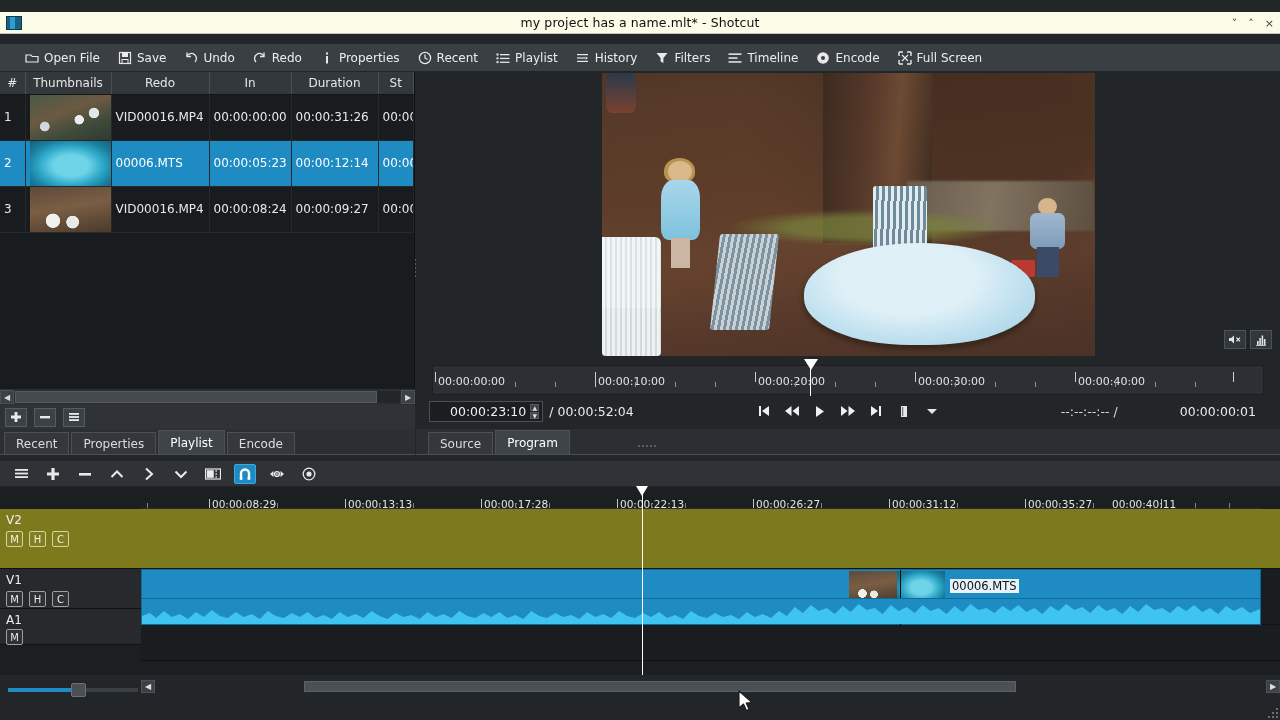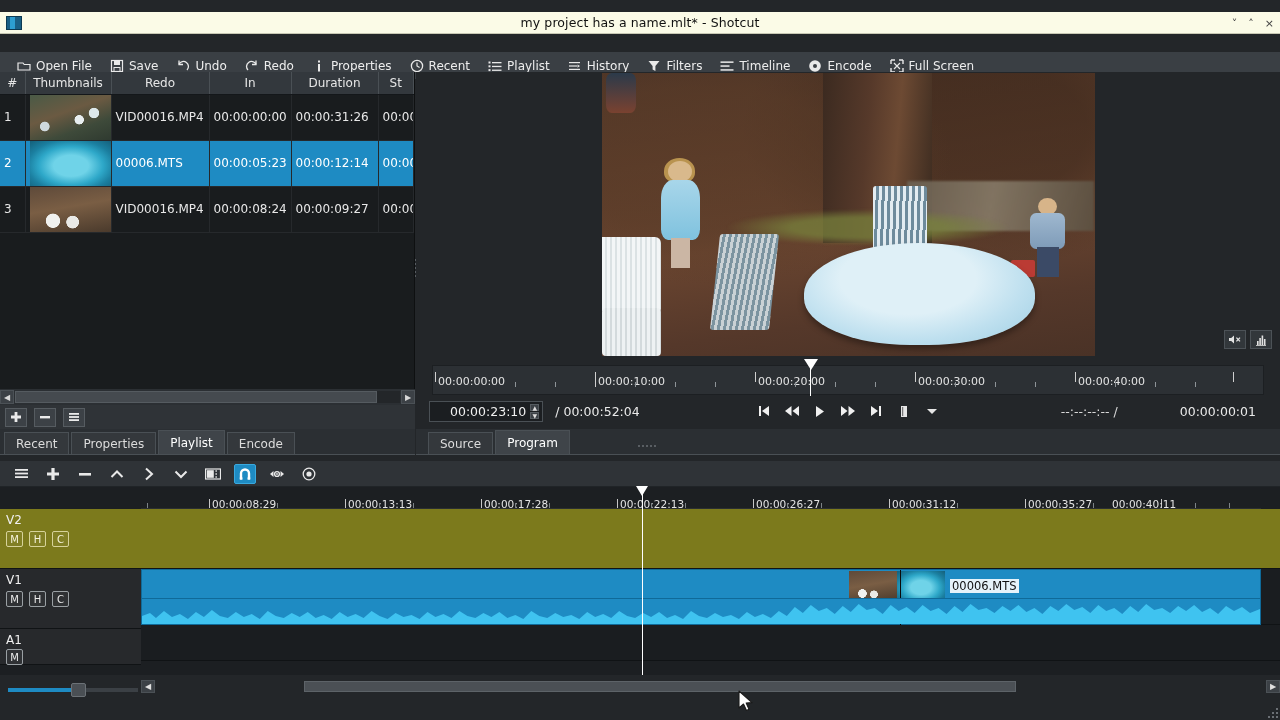--- a/index.html
+++ b/index.html
@@ -42,23 +42,22 @@
     border-bottom:1px solid #1d2023;
   }
   .menubar .mi {
     padding:2px 9px; font-size:12px; color:#e2e2e2;
   }
   .menubar .mi u { text-decoration:underline; }
 
   
   .toolbar {
     position:absolute; left:0; top:44px; width:1280px; height:28px;
-    background:#3a3f44; display:flex; align-items:center; padding-left:8px;
+    background:#3a3f44; display:flex; align-items:center; padding-left:16px;
     border-bottom:1px solid #22262a;
-    margin-top:8px;
   }
   .tb-item {
     display:flex; align-items:center; gap:5px;
     padding:2px 9px; color:#ededed; font-size:12px; white-space:nowrap;
   }
   .tb-ico { width:14px; height:14px; display:inline-block; position:relative; flex:0 0 14px;}
   .tb-ico svg { display:block; }
 
   
   .playlist-panel {
@@ -252,21 +251,21 @@
     display:flex; align-items:center;
   }
   .tc-box {
     margin-left:13px; height:21px; background:#1b1e21; border:1px solid #4a5055;
     display:flex; align-items:center; padding:0 3px 0 20px; color:#f0f0f0;
     font-size:12.5px; font-family:"DejaVu Sans","Liberation Sans",sans-serif;
   }
   .spin { display:flex; flex-direction:column; margin-left:4px; gap:1px; }
   .spin i { width:9px; height:7px; background:#3c4146; border:1px solid #565c61;
             display:flex; align-items:center; justify-content:center; font-style:normal; font-size:6px; color:#ddd;}
-  .tc-total { margin-left:12px; font-size:12.5px; color:#e9e9e9; }
+  .tc-total { margin-left:6px; font-size:12.5px; color:#e9e9e9; }
   .transport-mid { position:absolute; left:0; right:0; display:flex; justify-content:center; gap:12px; align-items:center; }
   .tr-btn { width:16px; height:16px; display:flex; align-items:center; justify-content:center; }
   .tc-right { position:absolute; right:0; display:flex; align-items:center; }
   .tc-sel { font-size:12.5px; color:#d8d8d8; margin-right:62px; }
   .tc-dur2 { font-size:12.5px; color:#e9e9e9; margin-right:24px; }
 
   
   .sp-tabs {
     position:absolute; left:416px; top:429px; width:864px; height:26px;
     background:#2b2f33; display:flex; align-items:flex-end; padding-left:12px;
@@ -289,21 +288,21 @@
     position:absolute; left:141px; top:0; width:1120px; height:22px; background:#1c1f22;
     border-bottom:1px solid #2a2e31; overflow:hidden;
   }
   .tl-ruler .rtk { position:absolute; top:12px; width:1px; height:9px; background:#c7c7c7; }
   .tl-ruler .rtksm { position:absolute; top:16px; width:1px; height:5px; background:#7d8387; }
   .tl-ruler .rtl { position:absolute; top:11px; font-size:10.5px; color:#e4e4e4; padding-left:3px; white-space:nowrap; }
 
   .track-headers { position:absolute; left:0; top:22px; width:141px; height:166px; background:#1c1f22; }
   .th-block { position:relative; border-bottom:1px solid #101315; }
   .th-v2 { height:60px; background:#7c7a1c; }
-  .th-v1 { height:60px; background:#27292c; }
+  .th-v1 { height:40px; background:#27292c; }
   .th-a1 { height:36px; background:#27292c; }
   .th-name { position:absolute; left:6px; top:4px; font-size:12px; color:#f0f0f0; }
   .th-btns { position:absolute; left:6px; top:22px; display:flex; gap:6px; }
   .th-btns.small { top:20px; }
   .minibtn {
     width:17px; height:16px; border:1px solid #9aa0a4; color:#eaeaea;
     font-size:10px; display:flex; align-items:center; justify-content:center;
     background:rgba(255,255,255,0.04); border-radius:2px;
   }
   .th-v2 .minibtn { border-color:#d7d39a; color:#f6f4dd; }

